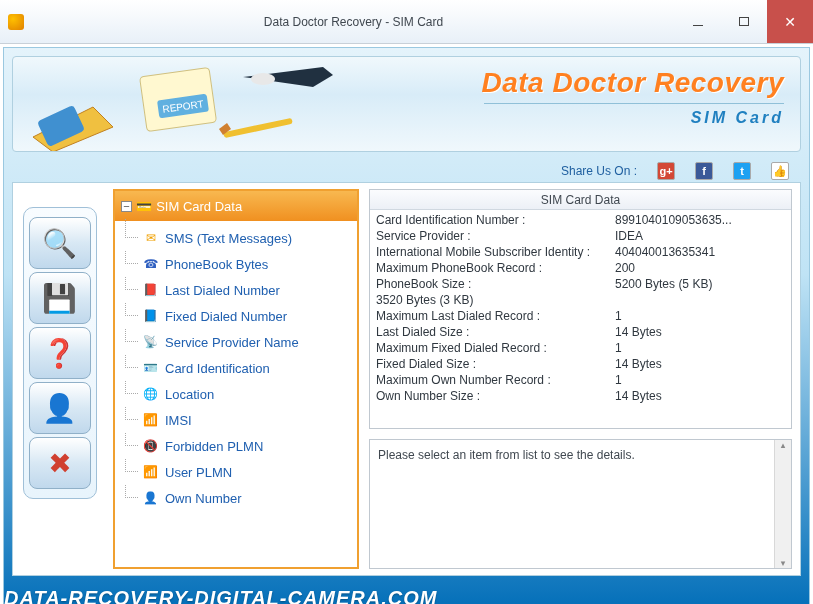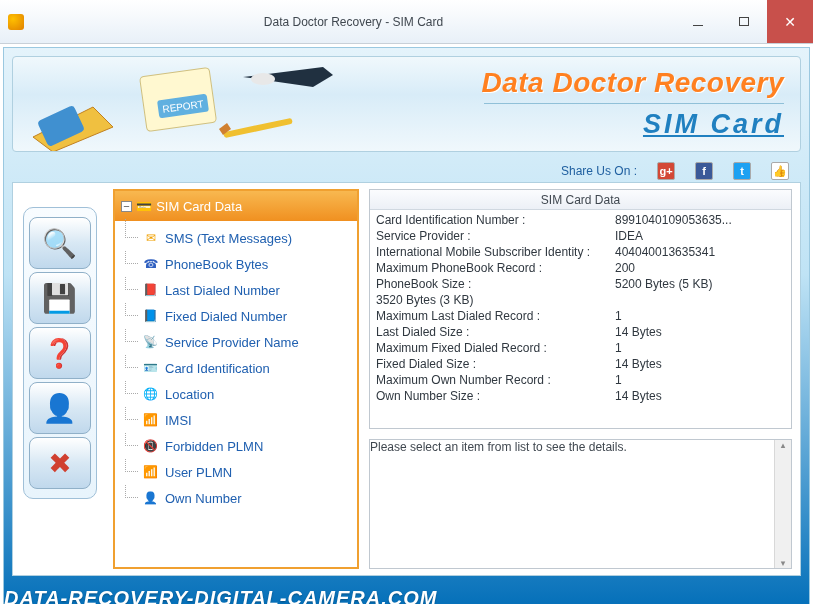--- a/index.html
+++ b/index.html
@@ -15,21 +15,21 @@
 .minline { width: 10px; border-top: 1px solid #444; margin-top: 8px; }
 .maxbox { width: 10px; height: 9px; border: 1px solid #444; }
 
 
 .frame { margin: 3px; height: 568px; background: linear-gradient(#e4f3fb,#bfe3f5 40%,#006db8); border: 1px solid #9ac8e0; position: relative; }
 
 
 .banner { height: 96px; margin: 8px; background: linear-gradient(#f0f8fc,#d8ecf8 40%,#f0f8fc); border: 1px solid #b0d0e0; border-radius: 4px; position: relative; overflow: hidden; }
 .banner-art { position: absolute; left: 0; top: 0; width: 320px; height: 96px; }
 .banner-title { position: absolute; right: 16px; top: 10px; font-size: 28px; font-weight: bold; font-style: italic; color: #ff8020; text-shadow: 1px 1px 0 #fff; letter-spacing: 0.5px; }
-.banner-sub { position: absolute; right: 16px; top: 52px; font-size: 27px; color: #2080c0; font-weight: 600; letter-spacing: 3px; font-style: italic; text-decoration: underline; }
+.banner-sub { position: absolute; right: 16px; top: 52px; font-size: 16px; color: #2080c0; font-weight: 600; letter-spacing: 3px; font-style: italic; }
 .banner-line { position: absolute; right: 16px; top: 46px; width: 300px; border-top: 1px solid #90c0d8; }
 
 
 .share { position: absolute; right: 20px; top: 114px; font-size: 12px; color: #2060a0; display: flex; align-items: center; gap: 20px; }
 .sicon { width: 18px; height: 18px; border: 1px solid #aaa; border-radius: 2px; display: flex; align-items: center; justify-content: center; font-size: 11px; font-weight: bold; color: #fff; }
 .sg { background: #d34836; } .sf { background: #3b5998; } .st { background: #1da1f2; } .sl { background: #fff; color: #2060a0; }
 
 
 .content { position: absolute; left: 8px; right: 8px; top: 134px; bottom: 38px; background: #fff; border: 1px solid #b0d0e0; }
 
@@ -49,21 +49,21 @@
 
 
 .datawrap { position: absolute; left: 356px; right: 8px; top: 6px; height: 240px; border: 1px solid #c0c8d0; background: #fff; }
 .datahdr { height: 20px; background: linear-gradient(#fbfcfe,#ecf0f6); border-bottom: 1px solid #d0d8e0; text-align: center; font-size: 12px; color: #404850; line-height: 20px; }
 .datarows { padding: 2px 6px; }
 .drow { display: flex; font-size: 12px; color: #303840; line-height: 16px; }
 .drow .k { flex: 1; }
 .drow .v { width: 170px; }
 
 
-.details { position: absolute; left: 356px; right: 8px; top: 256px; bottom: 6px; border: 1px solid #c0c8d0; background: #fff; padding: 0; font-size: 12px; color: #404850; }
+.details { position: absolute; left: 356px; right: 8px; top: 256px; bottom: 6px; border: 1px solid #c0c8d0; background: #fff; padding: 8px; font-size: 12px; color: #404850; }
 .details .scroll { position: absolute; right: 0; top: 0; bottom: 0; width: 17px; background: #f0f0f0; border-left: 1px solid #d8d8d8; }
 .details .scroll::before { content: "▴"; position: absolute; top: 0; left: 0; right: 0; text-align: center; font-size: 9px; color: #888; }
 .details .scroll::after { content: "▾"; position: absolute; bottom: 0; left: 0; right: 0; text-align: center; font-size: 9px; color: #888; }
 
 
 .footer { position: absolute; left: 0; right: 0; bottom: 0; height: 32px; text-align: left; font-size: 20px; font-weight: bold; font-style: italic; color: #fff; letter-spacing: 1px; line-height: 32px; text-shadow: 0 1px 2px rgba(0,0,0,.3); }
 </style>
 </head>
 <body>
 

